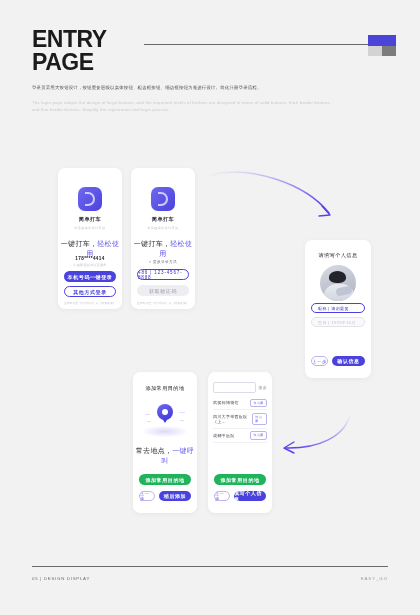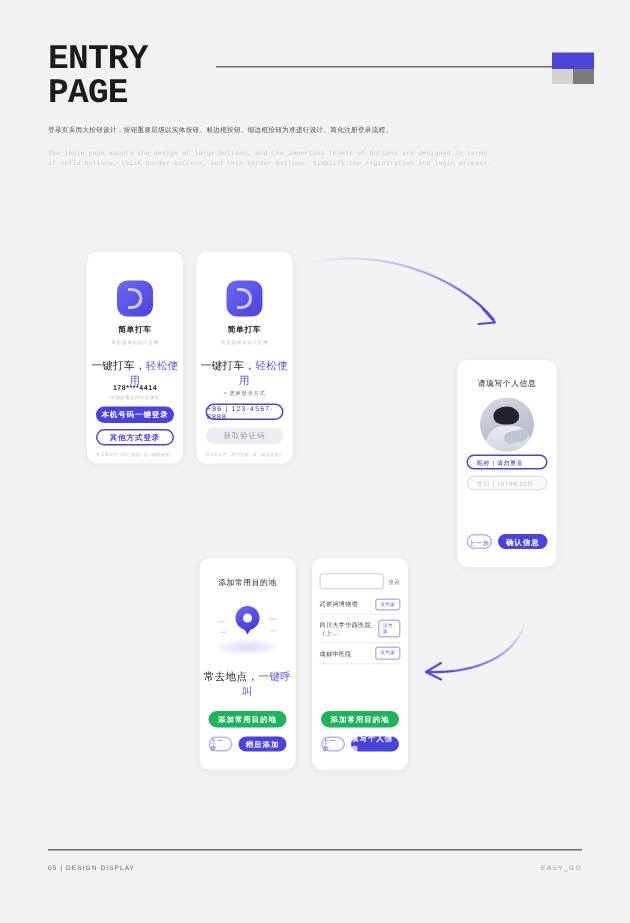--- a/index.html
+++ b/index.html
@@ -6,21 +6,21 @@
   body{
     width:420px;height:615px;
     background:#f2f2f2;
     font-family:"Liberation Sans","DejaVu Sans",sans-serif;
     overflow:hidden;
     position:relative;
   }
   .page{position:absolute;inset:0;}
 
   
-  .header{position:absolute;left:32px;top:28px;right:24px;font-family:Liberation Mono, monospace;}
+  .header{position:absolute;left:32px;top:28px;right:24px;}
   .title-block{position:relative;}
   .main-title{
     font-size:23px;line-height:23px;font-weight:bold;
     letter-spacing:-0.5px;color:#1b1b1b;margin:0;
   }
   .title-rule{
     position:absolute;left:112px;top:16px;width:243px;height:1px;background:#6a6a6a;
   }
   .logo-mark{
     position:absolute;left:null;right:0px;top:7px;

